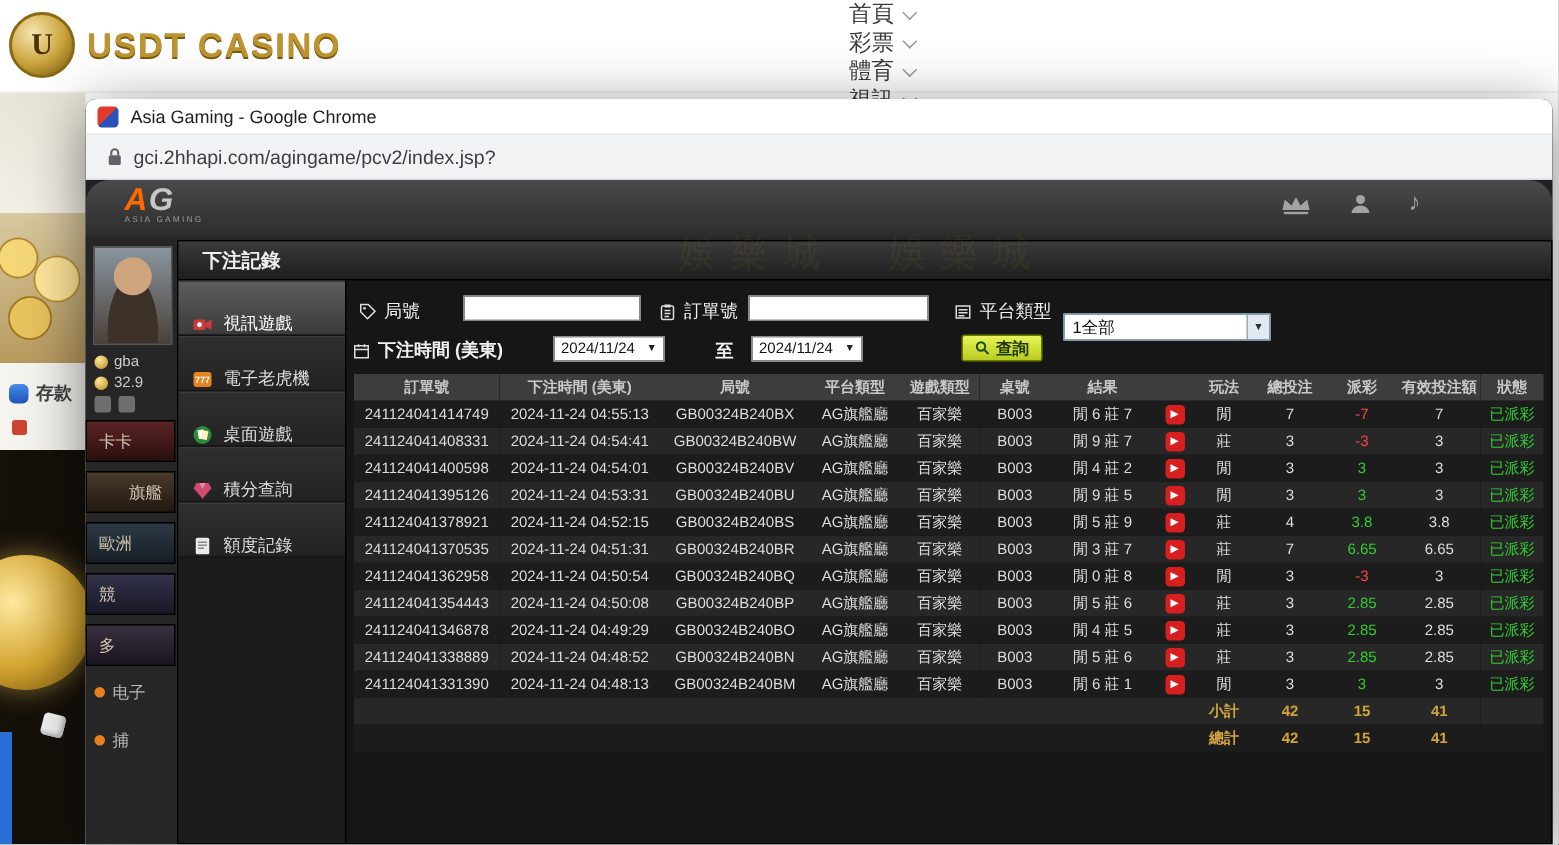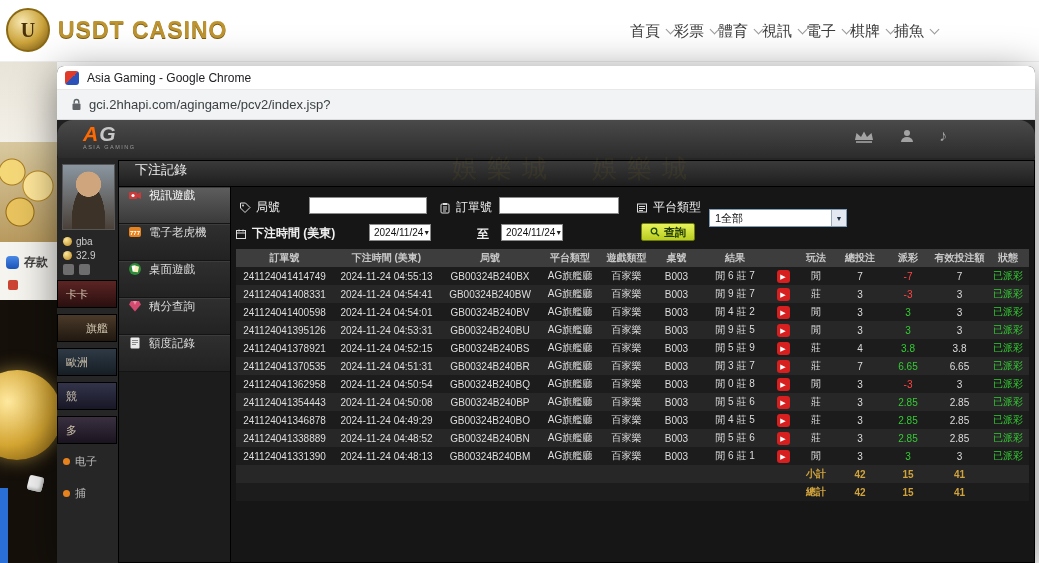--- a/index.html
+++ b/index.html
@@ -6,21 +6,21 @@
   html,body { background:#fff; }
   body { font-family:"Liberation Sans","DejaVu Sans",sans-serif; }
   .stage { position:relative; width:1039px; height:563px; overflow:hidden; background:#fff; }
 
   
   .topbar { position:absolute; left:0; top:0; width:1039px; height:62px; background:#fff; border-bottom:1px solid #eee; z-index:1; }
   .brand { position:absolute; left:6px; top:8px; display:flex; align-items:center; gap:8px; }
   .brand-badge { width:44px; height:44px; border-radius:50%; background:radial-gradient(circle at 35% 30%,#f7e7b0,#caa23a 55%,#6b4d12);
     display:flex; align-items:center; justify-content:center; color:#4a3208; font-weight:900; font-size:20px; font-family:"Liberation Serif",serif; border:2px solid #8a6914; }
   .brand-text { font-weight:800; font-size:23px; letter-spacing:1px; color:#bd9430; text-shadow:0 1px 0 #7a5a10; }
-  .main-nav { position:absolute; left:238px; top:0; width:700px; height:62px; display:flex; align-items:center; justify-content:flex-end; }
+  .main-nav { position:absolute; left:238px; top:0; width:700px; height:62px; display:flex; align-items:center; justify-content:space-between;flex-direction:column; }
   .nav-item { display:flex; align-items:center; font-size:15px; color:#3c3c3c; cursor:pointer; }
   .chev { width:7px; height:7px; border-right:1.5px solid #9a9a9a; border-bottom:1.5px solid #9a9a9a; transform:rotate(45deg); display:inline-block; margin-left:7px; margin-bottom:3px; }
 
   
   .left-strip { position:absolute; left:0; top:62px; width:57px; height:501px; background:#efede8; z-index:1; overflow:hidden; }
   .ls-banner { position:absolute; left:0; top:0; width:57px; height:88px; background:linear-gradient(180deg,#e9e4d8,#f4f1ea); }
   .ls-coins { position:absolute; left:0; top:80px; width:57px; height:100px;
     background:
       radial-gradient(circle at 12px 30px,#f4d878 0 12px,#a87a1e 13px,transparent 14px),
       radial-gradient(circle at 38px 44px,#ffe79a 0 14px,#b8891f 15px,transparent 16px),
@@ -76,36 +76,36 @@
   .tile-qj { background:linear-gradient(180deg,#4a3a2a,#211810); }
   .tile-oz { background:linear-gradient(180deg,#2e3a46,#161d24); }
   .tile-jm { background:linear-gradient(180deg,#33344a,#171726); }
   .tile-dt { background:linear-gradient(180deg,#3a3040,#1a141f); }
   .cat-row { position:absolute; left:6px; display:flex; align-items:center; gap:5px; font-size:11px; color:#b8b8b8; cursor:pointer; white-space:nowrap; }
   .flame-dot { width:7px; height:7px; border-radius:50%; background:#e8821e; flex:0 0 auto; }
 
   
   .panel { position:absolute; left:61px; top:2px; width:917px; height:403px; background:#161616; border:1px solid #000; z-index:3; }
   .panel-title { position:absolute; left:0; top:0; width:100%; height:26px; background:linear-gradient(180deg,#3a3a3a,#1e1e1e);
-    border-bottom:1px solid #000; display:flex; padding-left:16px; font-size:13px; color:#f0f0f0; font-weight:normal; }
+    border-bottom:1px solid #000; display:flex; align-items:center; padding-left:16px; font-size:13px; color:#f0f0f0; font-weight:bold; }
   .sidebar { position:absolute; left:0; top:26px; width:112px; bottom:0; background:#1c1c1c; border-right:1px solid #000; }
-  .side-item { height:37px; display:flex; align-items:flex-start; gap:7px; padding-left:9px; font-size:11.5px; color:#ddd;
+  .side-item { height:37px; display:flex; align-items:flex-end; gap:7px; padding-left:9px; font-size:11.5px; color:#ddd;
     background:linear-gradient(180deg,#2f2f2f,#222); border-bottom:1px solid #141414; border-top:1px solid #3c3c3c; cursor:pointer; white-space:nowrap; }
   .side-item.active { background:linear-gradient(180deg,#5d5d5d,#3a3a3a); color:#fff; }
 
   .panel-main { position:absolute; left:112px; top:26px; right:0; bottom:0; }
 
   
   .f-label { display:flex; align-items:center; gap:5px; font-size:12px; color:#f0f0f0; white-space:nowrap; position:absolute; }
   .f-label.bold { font-weight:bold; }
   .txt { position:absolute; height:17px; background:#fff; border:1px solid #8a8a8a; font-size:11px; padding:0 4px; }
   .win-select { position:absolute; height:18px; background:#fff; border:1px solid #7f9db9; display:flex; align-items:center; font-size:11px; color:#111; cursor:pointer;margin-top:12px; }
   .win-select .val { flex:1; padding-left:5px; }
   .win-select .arrow { width:15px; height:100%; background:#e4e8f0; border-left:1px solid #9ab; display:flex; align-items:center; justify-content:center; font-size:7px; color:#234; }
-  .date-select { position:absolute; width:62px; height:17px; background:#fff; border:1px solid #8a8a8a; display:flex; align-items:center; justify-content:space-between; padding:0 4px; font-size:10px; color:#111; cursor:pointer; }
+  .date-select { position:absolute; width:74px; height:17px; background:#fff; border:1px solid #8a8a8a; display:flex; align-items:center; justify-content:space-between; padding:0 4px; font-size:10px; color:#111; cursor:pointer; }
   .date-select .dd { font-size:7px; color:#222; }
   .to-label { position:absolute; font-size:12px; color:#f0f0f0; font-weight:bold; }
   .query-btn { position:absolute; height:18px; display:flex; align-items:center; gap:4px; padding:0 8px;
     background:linear-gradient(180deg,#e8f35a,#b8cc20); border:1px solid #6e7d00; border-radius:2px;
     font-size:11px; font-weight:bold; color:#223b00; cursor:pointer; }
 
   
   .bet-table { position:absolute; left:5px; top:62px; width:793px; border-collapse:collapse; table-layout:fixed; font-size:10px; }
   .bet-table th { height:18px; background:#3d3d3d; color:#c8c8c8; font-weight:bold; text-align:center; overflow:hidden; white-space:nowrap; }
   .bet-table td { height:18px; color:#ddd; text-align:center; overflow:hidden; white-space:nowrap; }

